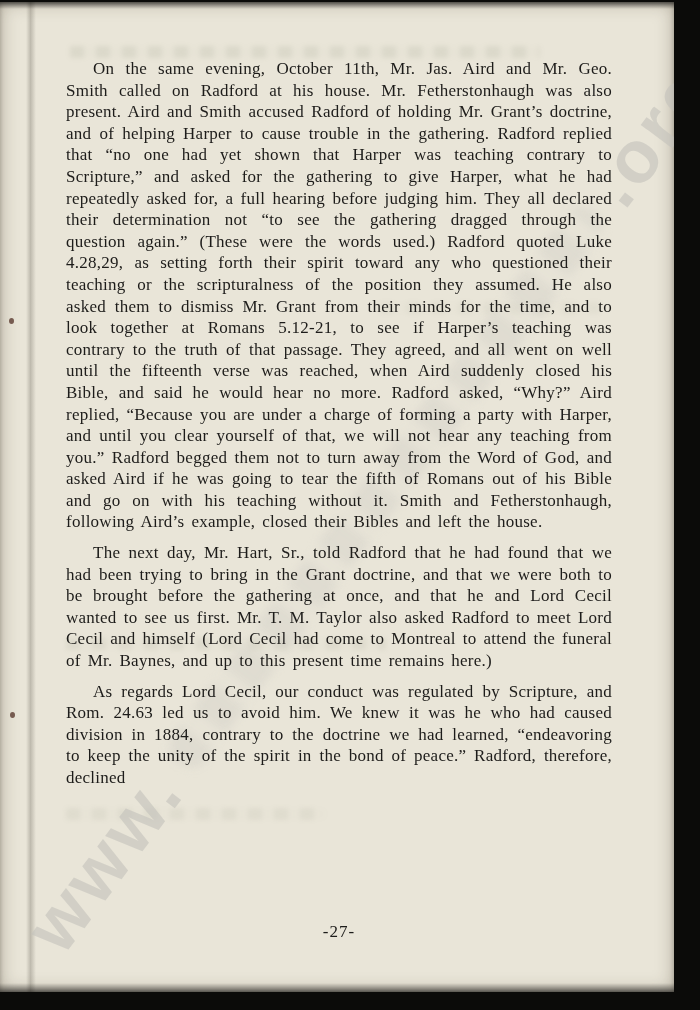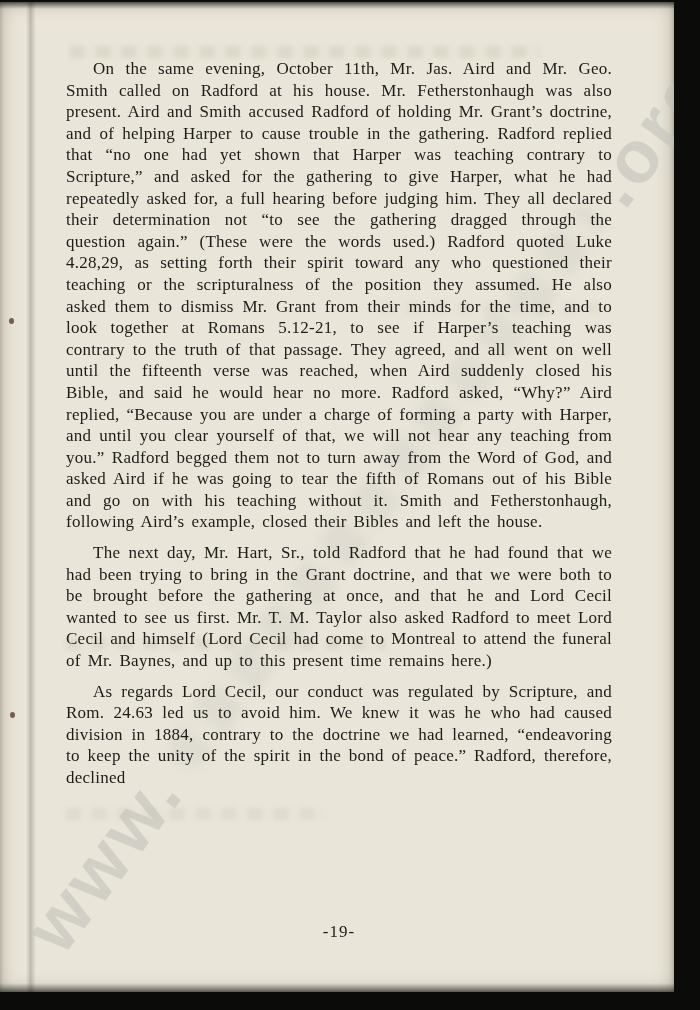--- a/index.html
+++ b/index.html
@@ -162,21 +162,21 @@
   <div class="bleed bleed-2"></div>
   <div class="bleed bleed-3"></div>
   <div class="bleed bleed-4"></div>
 
   <div class="text-block">
     <p>On the same evening, October 11th, Mr. Jas. Aird and Mr. Geo. Smith called on Radford at his house. Mr. Fetherstonhaugh was also present. Aird and Smith accused Radford of holding Mr. Grant’s doctrine, and of helping Harper to cause trouble in the gathering. Radford replied that “no one had yet shown that Harper was teaching contrary to Scripture,” and asked for the gathering to give Harper, what he had repeatedly asked for, a full hearing before judging him. They all declared their determination not “to see the gathering dragged through the question again.” (These were the words used.) Radford quoted Luke 4.28,29, as setting forth their spirit toward any who questioned their teaching or the scripturalness of the position they assumed. He also asked them to dismiss Mr. Grant from their minds for the time, and to look together at Romans 5.12-21, to see if Harper’s teaching was contrary to the truth of that passage. They agreed, and all went on well until the fifteenth verse was reached, when Aird suddenly closed his Bible, and said he would hear no more. Radford asked, “Why?” Aird replied, “Because you are under a charge of forming a party with Harper, and until you clear yourself of that, we will not hear any teaching from you.” Radford begged them not to turn away from the Word of God, and asked Aird if he was going to tear the fifth of Romans out of his Bible and go on with his teaching without it. Smith and Fetherstonhaugh, following Aird’s example, closed their Bibles and left the house.</p>
     <p>The next day, Mr. Hart, Sr., told Radford that he had found that we had been trying to bring in the Grant doctrine, and that we were both to be brought before the gathering at once, and that he and Lord Cecil wanted to see us first. Mr. T. M. Taylor also asked Radford to meet Lord Cecil and himself (Lord Cecil had come to Montreal to attend the funeral of Mr. Baynes, and up to this present time remains here.)</p>
     <p>As regards Lord Cecil, our conduct was regulated by Scripture, and Rom. 24.63 led us to avoid him. We knew it was he who had caused division in 1884, contrary to the doctrine we had learned, “endeavoring to keep the unity of the spirit in the bond of peace.” Radford, therefore, declined</p>
   </div>
 
-  <div class="page-number">-19-</div>
+  <div class="page-number">-27-</div>
 
   <div class="speck speck-1"></div>
   <div class="speck speck-2"></div>
 
   <div class="left-fold-shadow"></div>
   <div class="top-edge-shadow"></div>
   <div class="bottom-edge-shadow"></div>
 </div>
 
 </body></html>

